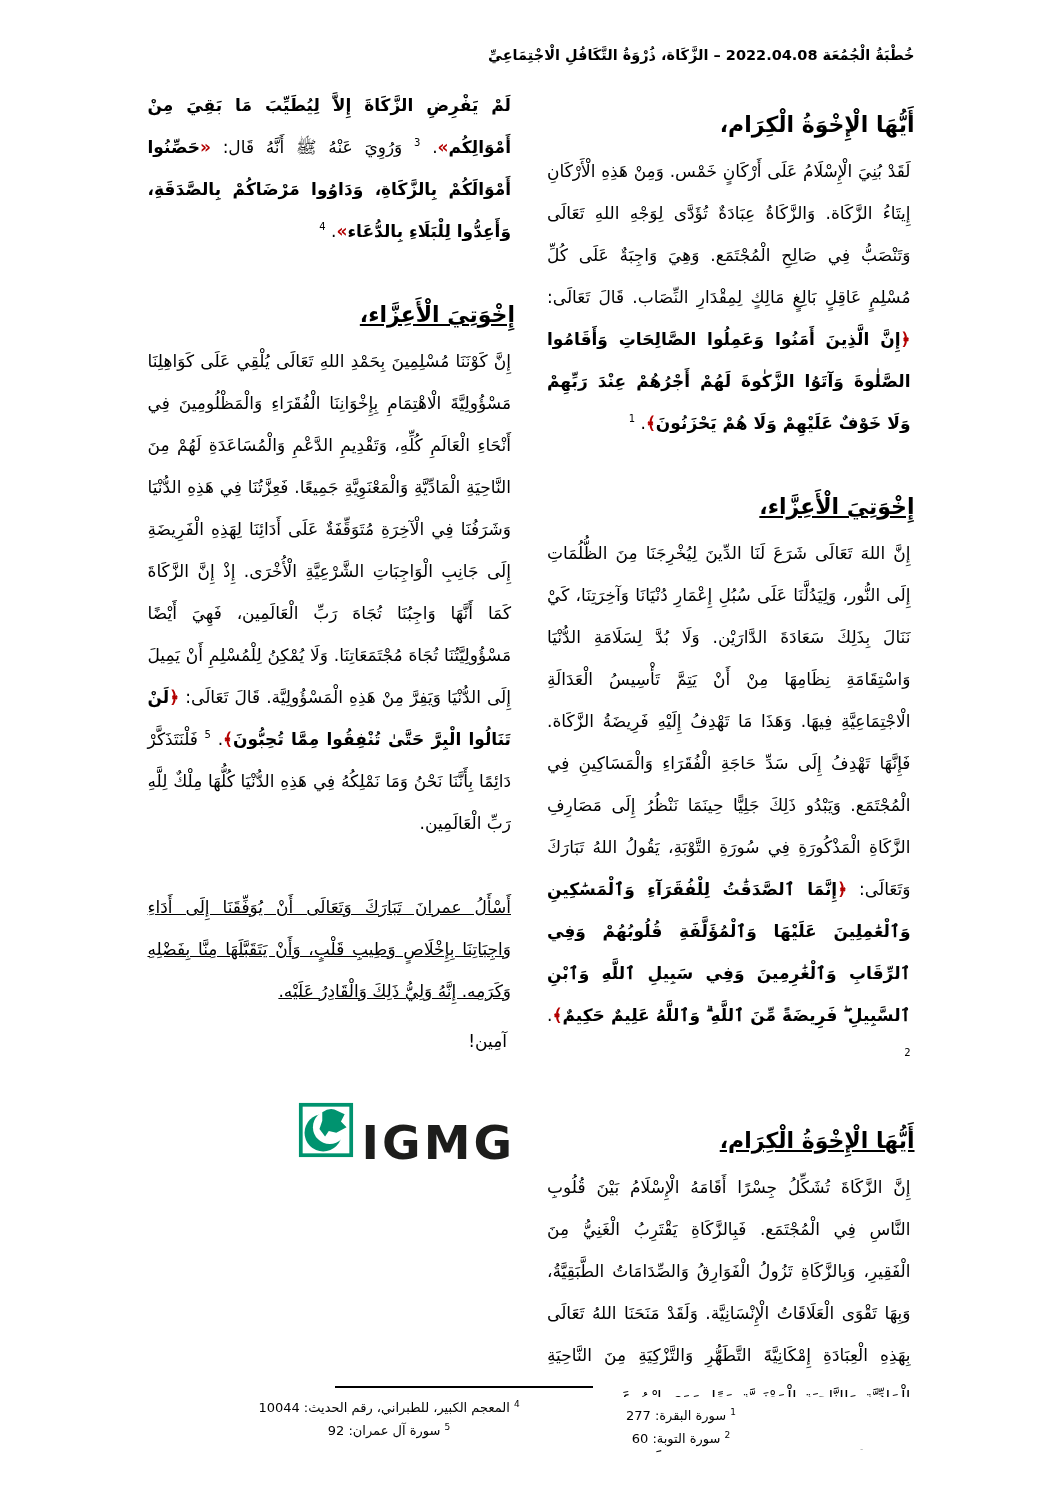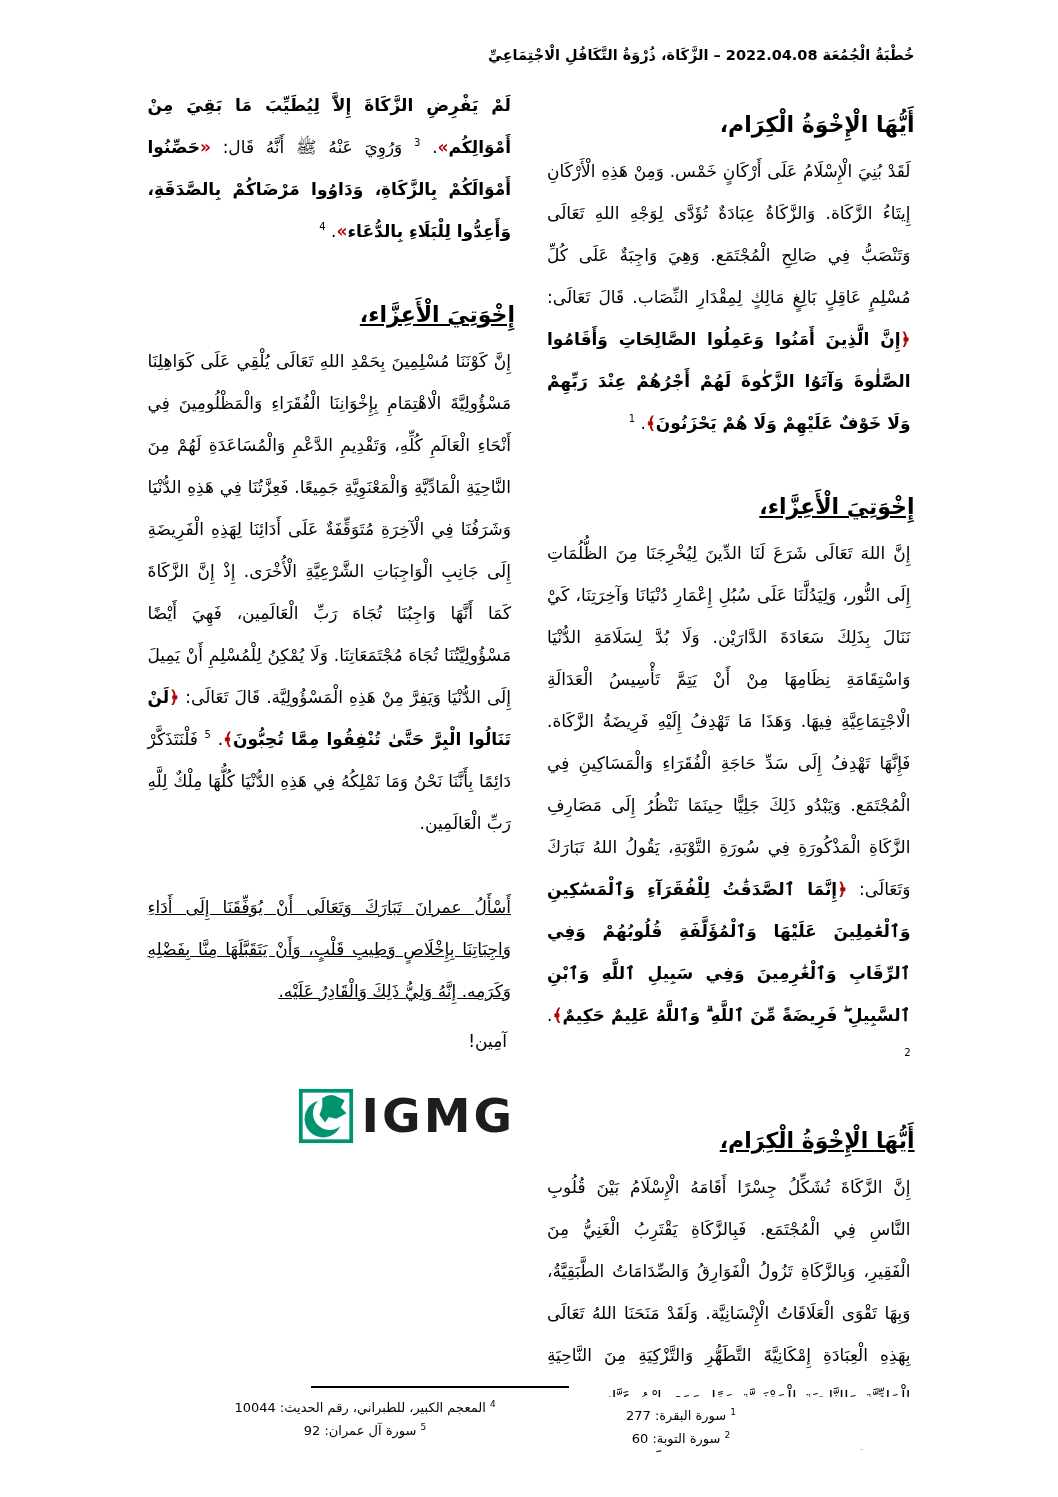--- a/index.html
+++ b/index.html
@@ -71,32 +71,33 @@
   .emblem .g{fill:var(--green);}
   .emblem .w{fill:#ffffff;}
   .emblem .frame{fill:#ffffff;stroke:var(--green);stroke-width:4;}
   .wordmark{
     font-family:"DejaVu Sans",sans-serif;
     font-size:47px;
     font-weight:800;
     letter-spacing:3px;
     color:var(--wordmark);
     line-height:56px;
+    margin-top:27px;
   }
   .footnotes{
     position:absolute;
     width:467px;
     font-size:13px;
     line-height:19.5px;
     direction:rtl;
     text-align:center;
     background:#ffffff;
   }
   .fn-right{right:48px;bottom:48px;padding-top:6px;}
-  .fn-left{left:36px;bottom:56px;}
+  .fn-left{left:60px;bottom:56px;}
   .fn-rule{
     height:0;
     border-top:2px solid #000;
     width:258px;
     margin:0 30px 7px auto; 
   }
   .fn-line{white-space:nowrap;}
   .fn-sup{font-size:9px;vertical-align:super;}
 </style>
 </head>

